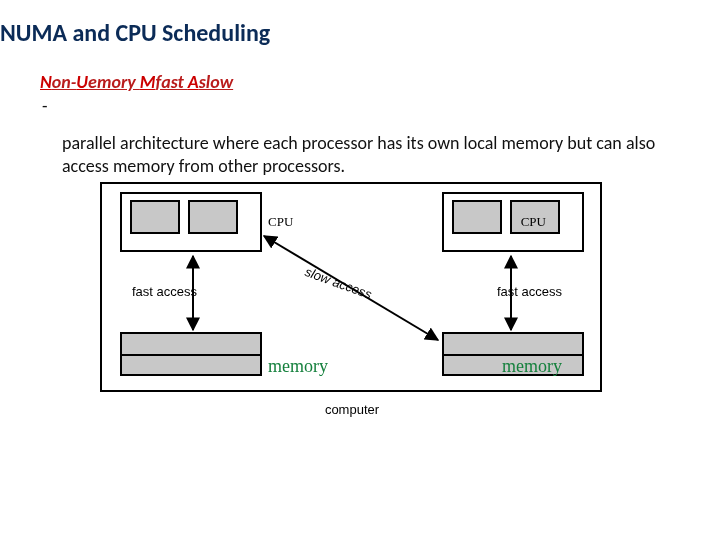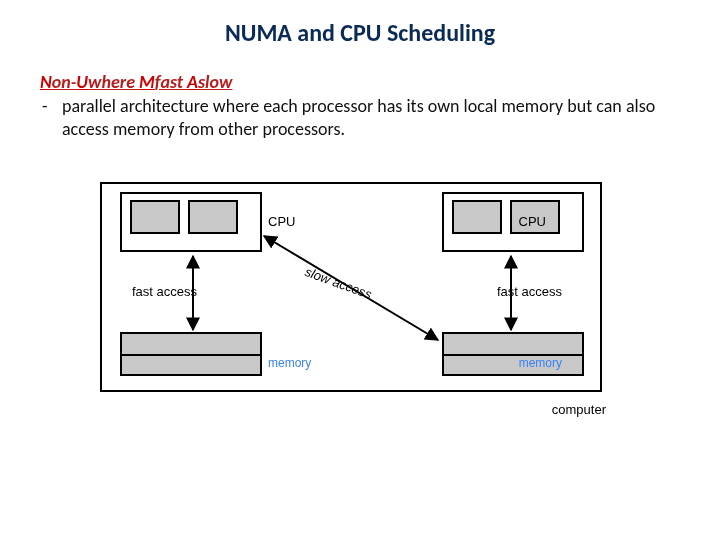--- a/index.html
+++ b/index.html
@@ -5,21 +5,21 @@
   * { box-sizing: border-box; }
   body {
     margin: 0;
     width: 720px;
     height: 540px;
     font-family: Calibri, Arial, sans-serif;
     background: #fff;
     position: relative;
   }
   .title {
-    text-align: center;
+    text-align: left;
     font-weight: bold;
     font-size: 24px;
     color: #0b2b57;
     margin-top: 18px;
   }
   .subtitle {
     margin: 24px 40px 2px 40px;
     font-size: 18px;
     font-style: italic;
     font-weight: bold;
@@ -27,21 +27,21 @@
   }
   .subtitle .letter { color: #c00; text-decoration: underline; }
   .subtitle .rest { color: #b91c1c; text-decoration: underline; }
   .bullet {
     margin: 2px 40px 0 40px;
     font-size: 18px;
     color: #111;
     display: flex;
   }
   .bullet .dash { width: 22px; flex: none; padding-left: 2px; }
-  .bullet .text { flex: 1; line-height: 1.25; }
+  .bullet .text { flex: 1; line-height: 1.25; margin-top: 37px; }
   .diagram-wrap {
     position: absolute;
     left: 98px; top: 180px;
     width: 508px; height: 250px;
   }
   .outer-box {
     position: absolute;
     left: 2px; top: 2px;
     width: 502px; height: 210px;
     border: 2px solid #000;
@@ -61,60 +61,60 @@
     width: 50px; height: 34px;
     background: #c8c8c8;
     border: 2px solid #000;
   }
   .core-a { left: 8px; }
   .core-b { left: 66px; }
   .cpu-label {
     position: absolute;
     top: 34px;
     font-size: 13px;
-    font-family: Liberation Sans, sans-serif;
+    font-family: Liberation Serif, serif;
     color: #000;
   }
   .cpu-label-left { left: 170px; }
   .cpu-label-right { right: 60px; }
   .mem-box {
     position: absolute;
     width: 142px; height: 44px;
     border: 2px solid #000;
     background: #c8c8c8;
   }
   .mem-left { left: 22px; top: 152px; }
   .mem-right { right: 22px; top: 152px; }
   .mem-divider {
     position: absolute;
     left: 0; right: 0; top: 50%;
     border-top: 2px solid #000;
   }
   .mem-label {
     position: absolute;
     top: 176px;
-    font-size: 12px;
-    font-family: Liberation Sans, sans-serif;
-    color: #3b82f6;
+    font-size: 18px;
+    font-family: Liberation Serif, serif;
+    color: #15803d;
   }
   .mem-label-left { left: 170px; }
   .mem-label-right { right: 44px; }
   .fast-label {
     position: absolute;
     top: 104px;
     font-size: 13px;
     font-family: Arial, sans-serif;
     color: #000;
   }
   .fast-left { left: 34px; }
   .fast-right { right: 44px; }
   .computer-label {
     position: absolute;
     left: 0; right: 0; top: 222px;
-    text-align: right;
+    text-align: center;
     font-size: 13px;
     font-family: Arial, sans-serif;
     color: #000;
   }
   .slow-label {
     position: absolute;
     left: 210px; top: 84px;
     font-size: 13px;
     font-style: italic;
     font-family: Arial, sans-serif;
@@ -128,21 +128,21 @@
     width: 508px; height: 250px;
     pointer-events: none;
   }
 </style>
 </head>
 <body>
 
 <div class="title">NUMA and CPU Scheduling</div>
 
 <div class="subtitle">
-  <span class="letter">N</span><span class="rest">on-</span><span class="letter">U</span><span class="rest">where </span><span class="letter">M</span><span class="rest">fast </span><span class="letter">A</span><span class="rest">slow</span>
+  <span class="letter">N</span><span class="rest">on-</span><span class="letter">U</span><span class="rest">emory </span><span class="letter">M</span><span class="rest">fast </span><span class="letter">A</span><span class="rest">slow</span>
 </div>
 
 <div class="bullet">
   <div class="dash">-</div>
   <div class="text">parallel architecture where each processor has its own local memory but can also access memory from other processors.</div>
 </div>
 
 <div class="diagram-wrap">
   <div class="outer-box"></div>
 

